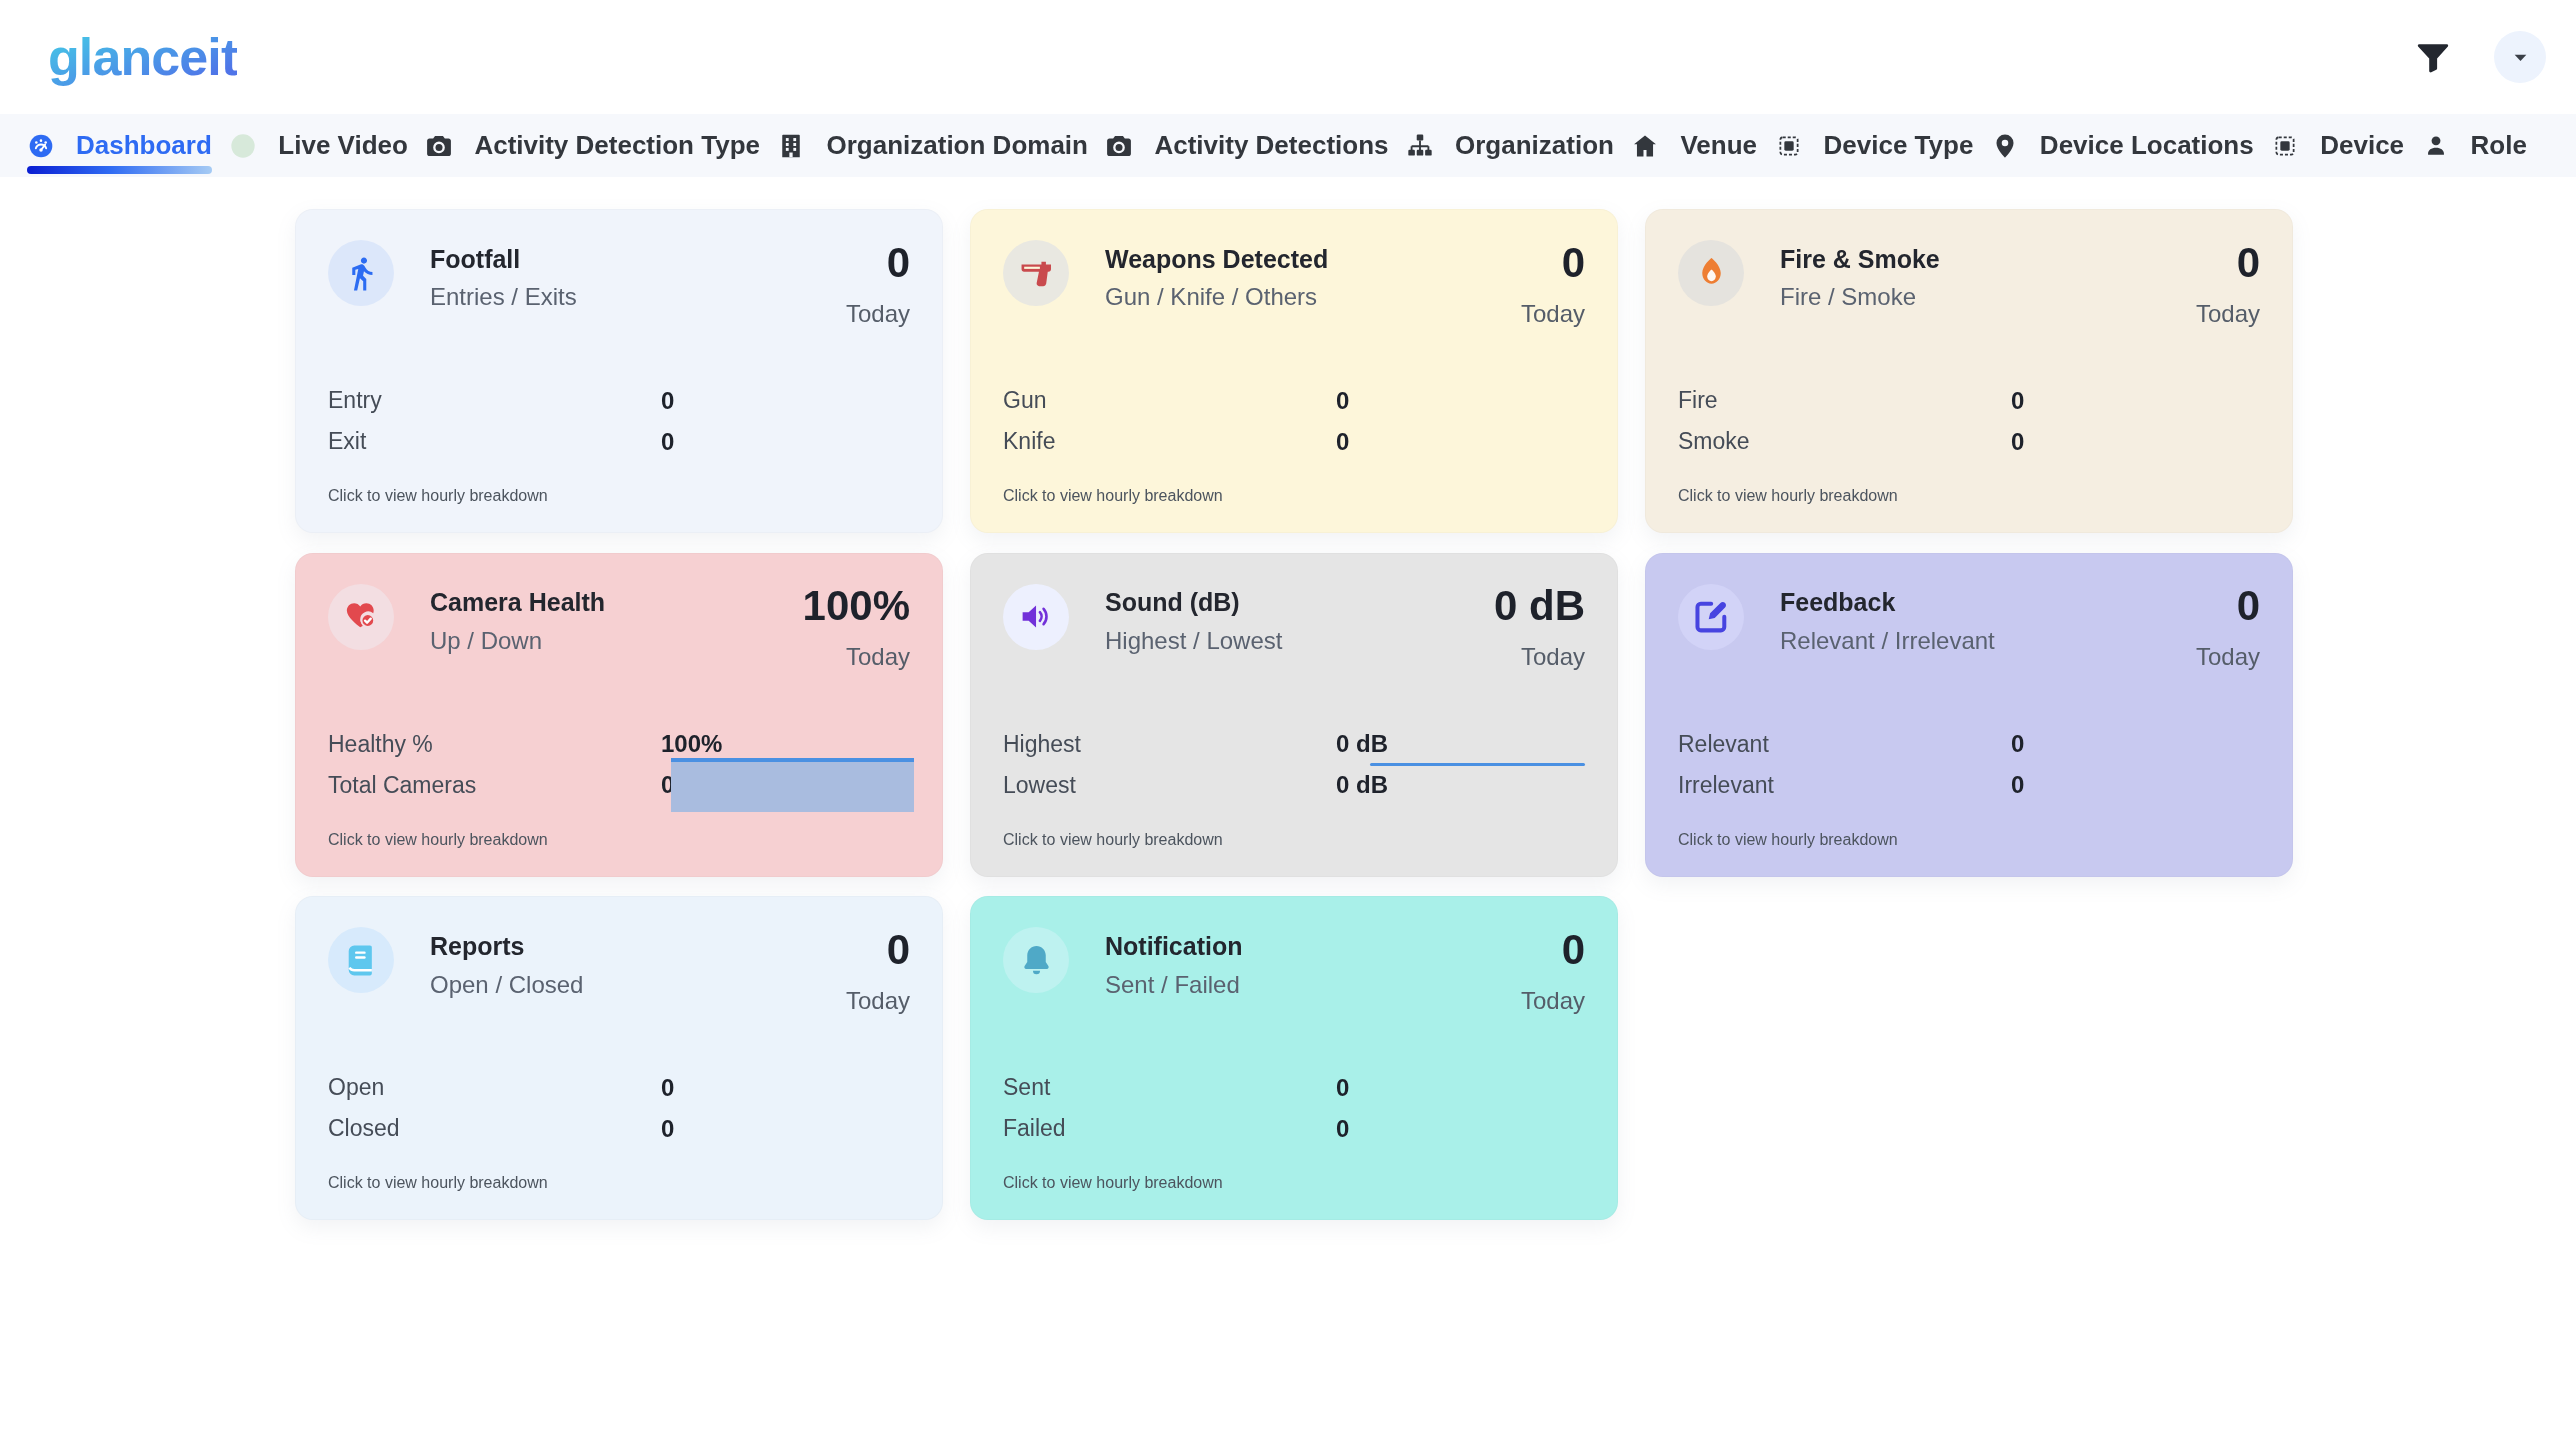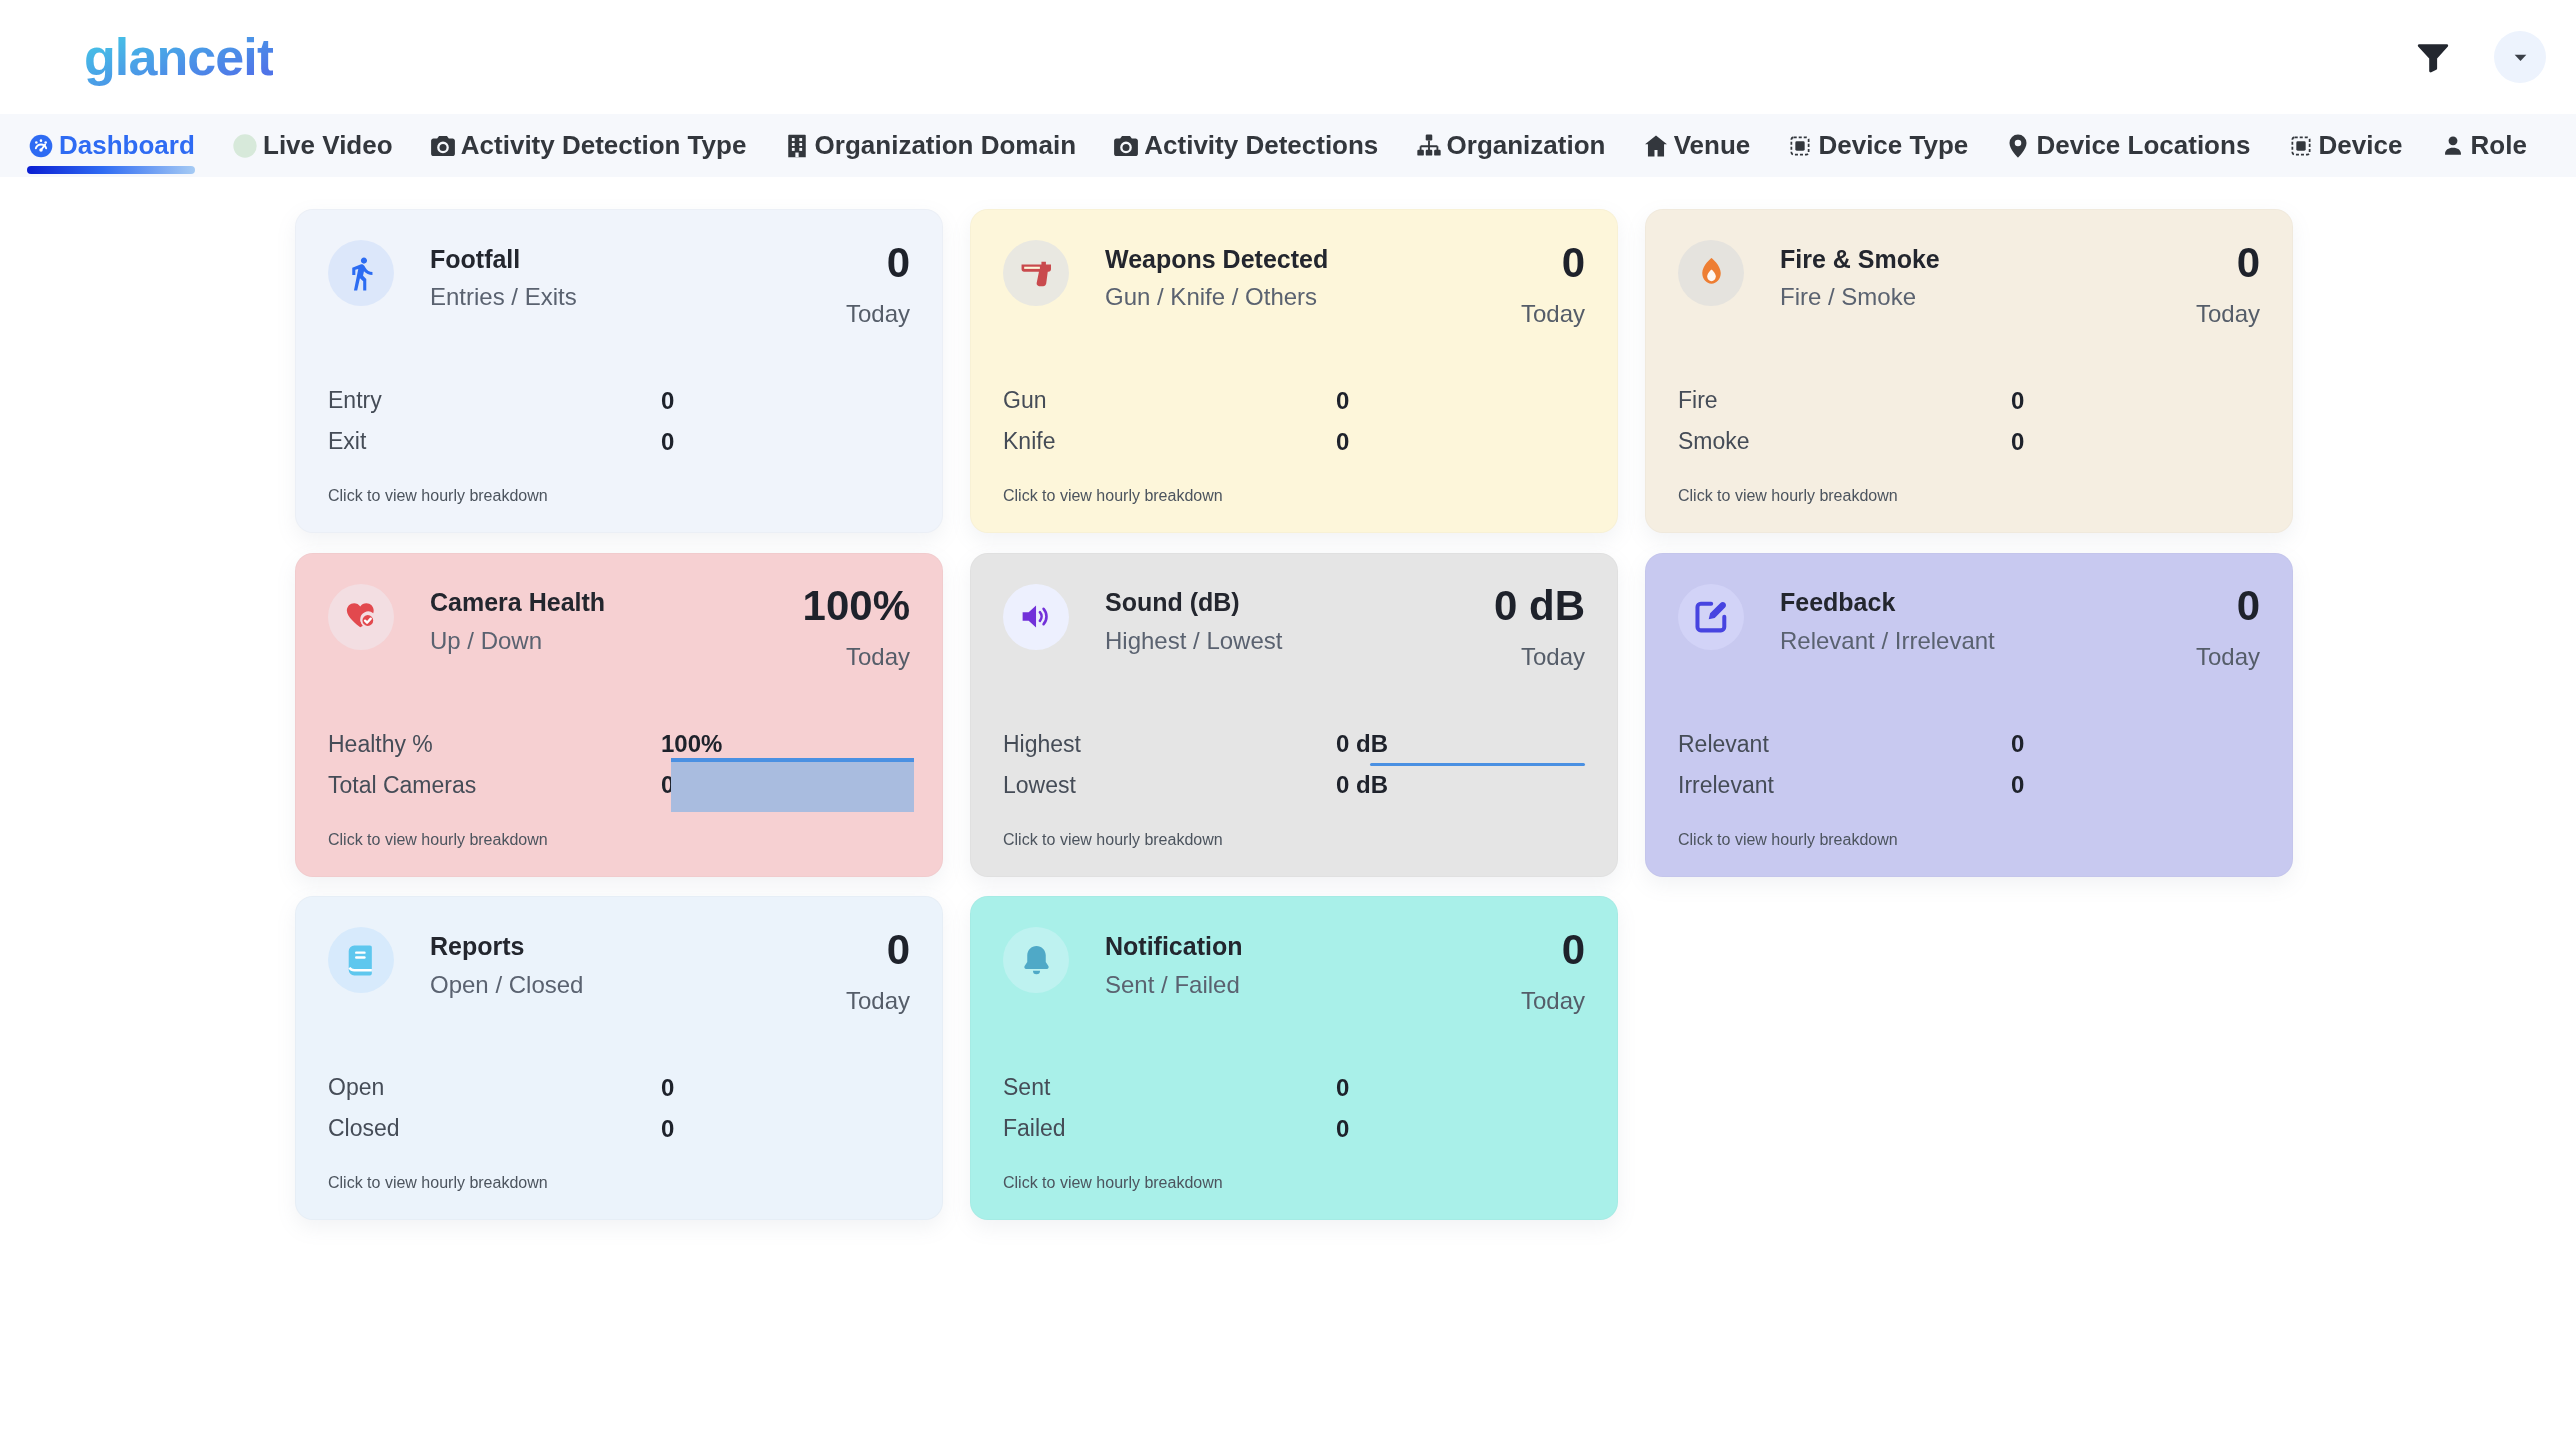--- a/index.html
+++ b/index.html
@@ -1,31 +1,31 @@
 <!DOCTYPE html>
 <html style="font-size:14.3px"><head>
 <meta charset="utf-8">
 <style>
   html,body{margin:0;padding:0;background:#ffffff;font-family:"Liberation Sans",sans-serif;}
   body{width:2576px;height:1451px;overflow:hidden;}
 
   
   .header{height:114px;display:flex;align-items:center;padding:0 30px 0 48px;background:#ffffff;box-sizing:border-box;}
   .logo{font-size:52px;font-weight:800;letter-spacing:-0.9px;background:linear-gradient(160deg,#45c6e6 10%,#4f74e8 85%);
-        -webkit-background-clip:text;background-clip:text;color:transparent;margin-left:36px;}
+        -webkit-background-clip:text;background-clip:text;color:transparent;}
   .header-right{margin-left:auto;display:flex;align-items:center;gap:41px;}
   .filter-btn{width:41px;height:41px;display:flex;align-items:center;justify-content:center;cursor:pointer;color:#23272f;}
   .filter-btn svg{width:38px;height:38px;}
   .caret-btn{width:52px;height:52px;border-radius:50%;background:#edf3fd;display:flex;align-items:center;justify-content:center;cursor:pointer;color:#3a3f47;}
   .caret-btn svg{width:25px;height:25px;}
 
   
   .navbar{height:63px;background:#f6f8fc;display:flex;align-items:stretch;justify-content:space-between;
           padding:0 49px 0 27px;box-sizing:border-box;}
-  .nav-item{position:relative;display:flex;align-items:center;gap:4px;font-size:26px;font-weight:700;
+  .nav-item{position:relative;display:flex;align-items:center;gap:21px;font-size:26px;font-weight:700;
             color:#33373d;cursor:pointer;white-space:nowrap;justify-content:space-between;}
   .nav-item .nav-ico{display:flex;align-items:center;}
   .nav-item svg{width:28px;height:28px;display:block;}
   .nav-item.active{color:#2e6bf3;}
   .nav-underline{position:absolute;left:0;right:0;bottom:2.7px;height:8px;border-radius:5.4px;
             background:linear-gradient(90deg,#0a1ed2 0%,#2f6bf3 45%,#a6cbf4 100%);}
 
   
   .main{padding:32px 0 0 295px;}
   .page-title{font-size:40px;font-weight:600;color:#2b3240;margin:0 0 30px 0;letter-spacing:0.2px;}

